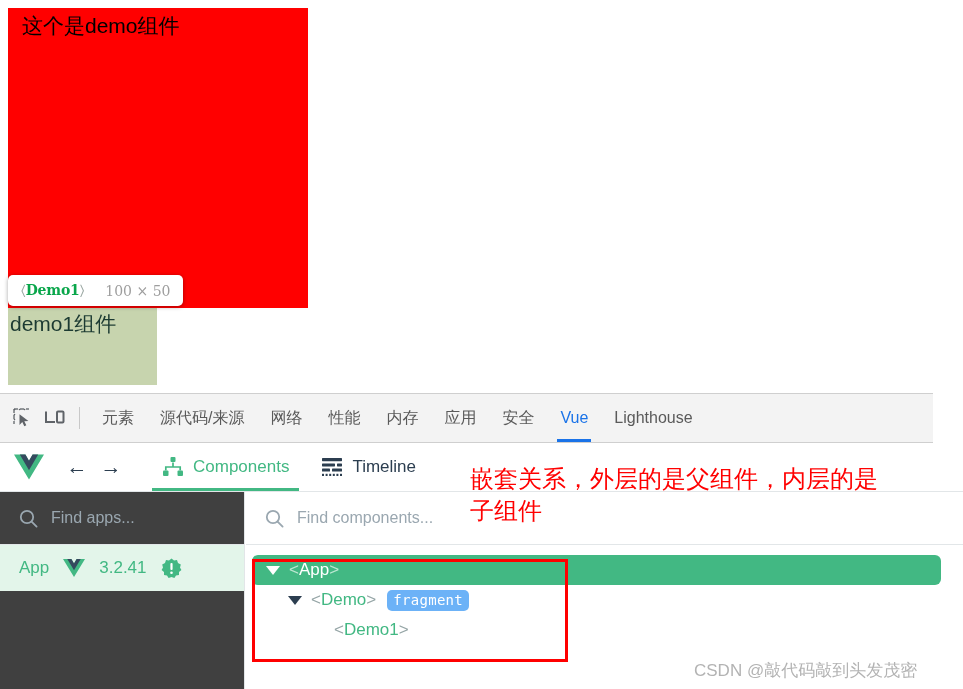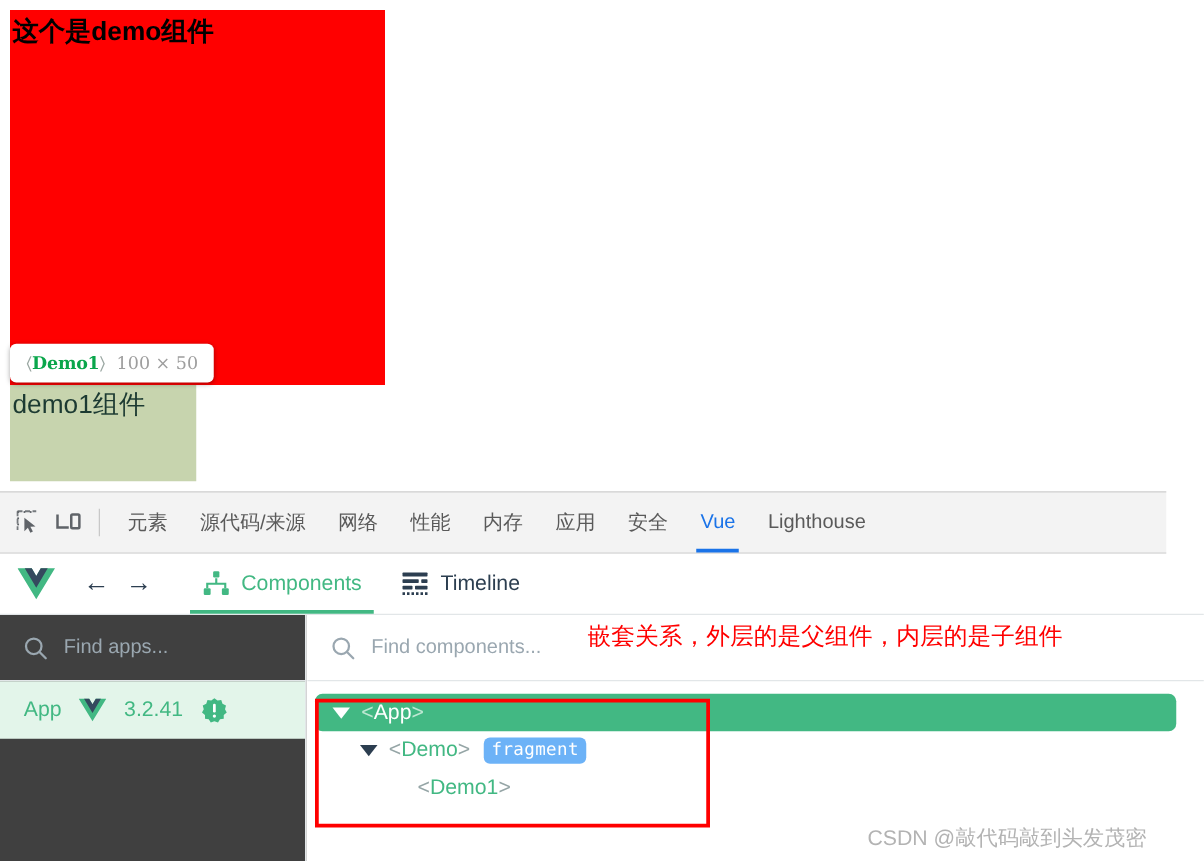--- a/index.html
+++ b/index.html
@@ -21,26 +21,25 @@
     background: #ffffff;
   }
   #demo-red-box {
     position: absolute;
     left: 8px; top: 8px;
     width: 300px; height: 300px;
     background: #ff0000;
   }
   #demo-red-label {
     position: absolute;
-    left: 10px; top: 14px;
+    left: 22px; top: 14px;
     font-size: 21px;
     color: #000000;
     line-height: 1.1;
     white-space: nowrap;
-    font-weight: bold;
   }
   #demo1-green-box {
     position: absolute;
     left: 8px; top: 308px;
     width: 149px; height: 77px;
     background: #c7d4ae;
   }
   #demo1-green-label {
     position: absolute;
     left: 10px; top: 312px;
@@ -54,21 +53,21 @@
   #inspect-tooltip {
     position: absolute;
     left: 8px; top: 275px;
     height: 31px;
     background: #ffffff;
     border-radius: 5px;
     box-shadow: 0 1px 4px rgba(0,0,0,0.35);
     display: flex;
     align-items: center;
     padding: 0 13px;
-    gap: 9px;
+    gap: 21px;
     font-family: "DejaVu Serif", "Liberation Serif", serif;
     font-size: 14px;
     white-space: nowrap;
   }
   .tt-bracket { color: #9aa7a2; }
   .tt-tag { color: #0aa64b; font-weight: bold; letter-spacing: -0.2px; }
   .tt-dims { color: #9e9e9e; font-size: 14px; }
 
   
   #devtools-tabbar {
@@ -234,24 +233,24 @@
   
   #red-highlight-box {
     position: absolute;
     left: 252px; top: 559px;
     width: 316px; height: 103px;
     border: 3px solid #ff0000;
     pointer-events: none;
   }
   #red-annotation {
     position: absolute;
-    left: 470px; top: 497px;
+    left: 470px; top: 463px;
     width: 430px;
     color: #ff0000;
-    font-size: 19px;
+    font-size: 24px;
     line-height: 1.35;
   }
   #watermark {
     position: absolute;
     left: 694px; top: 659px;
     font-size: 17px;
     color: #b3b3b3;
     white-space: nowrap;
   }
 </style>

